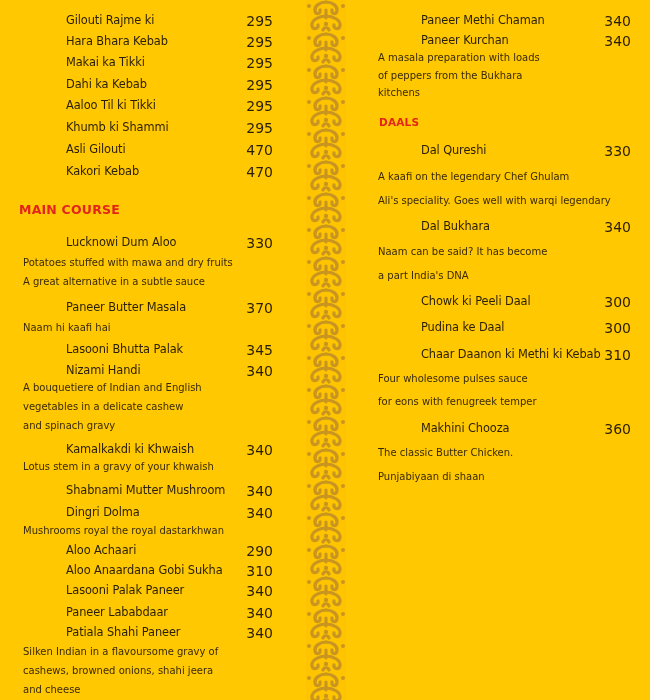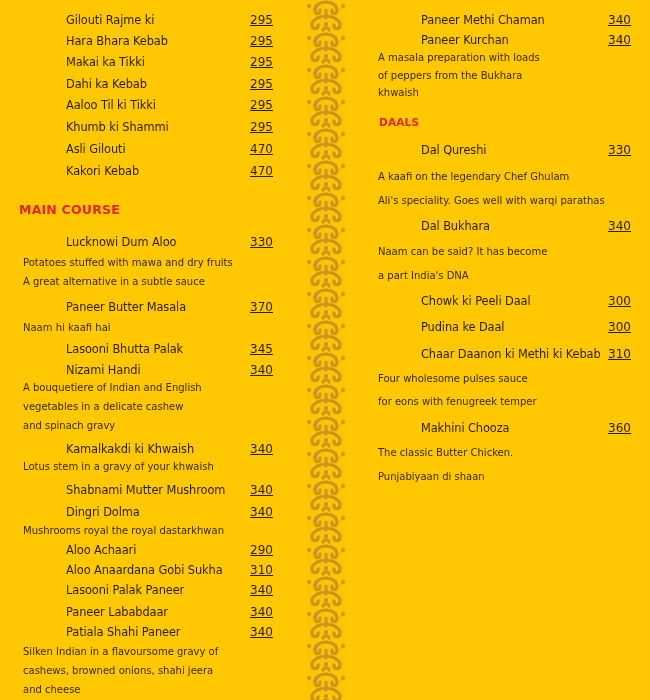--- a/index.html
+++ b/index.html
@@ -8,21 +8,21 @@
       background: #FFC800;
       font-family: "DejaVu Sans", sans-serif;
       color: #2a1e05;
       position: relative;
     }
     .col { position: absolute; top: 0; }
     .col-left { left: 19px; width: 254px; }
     .col-right { left: 374px; width: 257px; }
     .row { position: absolute; left: 0; right: 0; }
     .item-name { position: absolute; left: 0; font-size: 11.4px; white-space: nowrap; letter-spacing: -0.1px; margin-left: 47px; }
-    .item-price { position: absolute; right: 0; font-size: 12px; text-decoration: underline; }
+    .item-price { position: absolute; right: 0; font-size: 14px; }
     .desc { position: absolute; left: 4px; font-size: 10px; white-space: nowrap; color: #3a2a08; }
     .section-title { position: absolute; left: 0; color: #E3251B; font-weight: bold; font-size: 12.5px; letter-spacing: 0.2px; }
     .section-title.small { font-size: 10.5px; left: 5px; }
     .divider {
       position: absolute; left: 306px; top: 0; width: 40px; height: 700px;
       background-color: #FFC400;
     }
     .divider svg { display: block; }
   </style>
 </head>
@@ -160,30 +160,30 @@
   <div class="row" style="top:13px">
     <span class="item-name">Paneer Methi Chaman</span>
     <span class="item-price">340</span>
   </div>
   <div class="row" style="top:33px">
     <span class="item-name">Paneer Kurchan</span>
     <span class="item-price">340</span>
   </div>
   <div class="desc" style="top:52px">A masala preparation with loads</div>
   <div class="desc" style="top:70px">of peppers from the Bukhara</div>
-  <div class="desc" style="top:87px">khwaish</div>
+  <div class="desc" style="top:87px">kitchens</div>
 
   <div class="section-title small" style="top:116px">DAALS</div>
 
   <div class="row" style="top:143px">
     <span class="item-name">Dal Qureshi</span>
     <span class="item-price">330</span>
   </div>
   <div class="desc" style="top:171px">A kaafi on the legendary Chef Ghulam</div>
-  <div class="desc" style="top:195px">Ali's speciality. Goes well with warqi parathas</div>
+  <div class="desc" style="top:195px">Ali's speciality. Goes well with warqi legendary</div>
 
   <div class="row" style="top:219px">
     <span class="item-name">Dal Bukhara</span>
     <span class="item-price">340</span>
   </div>
   <div class="desc" style="top:246px">Naam can be said? It has become</div>
   <div class="desc" style="top:270px">a part India's DNA</div>
 
   <div class="row" style="top:294px">
     <span class="item-name">Chowk ki Peeli Daal</span>

